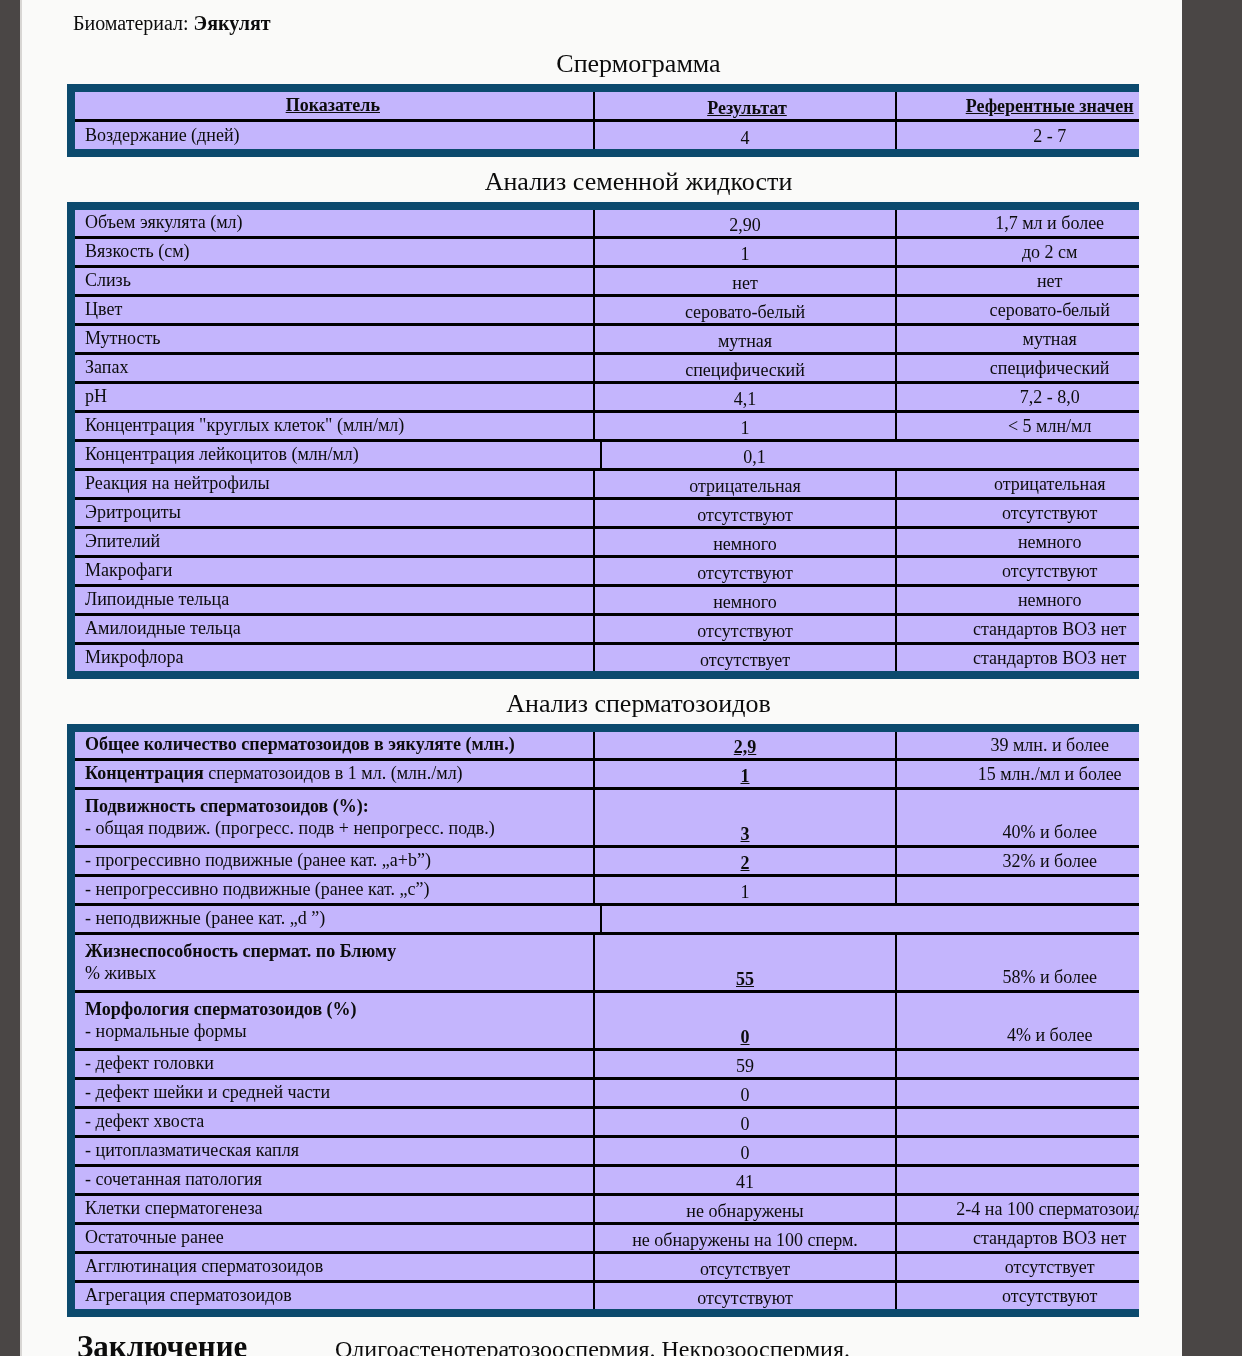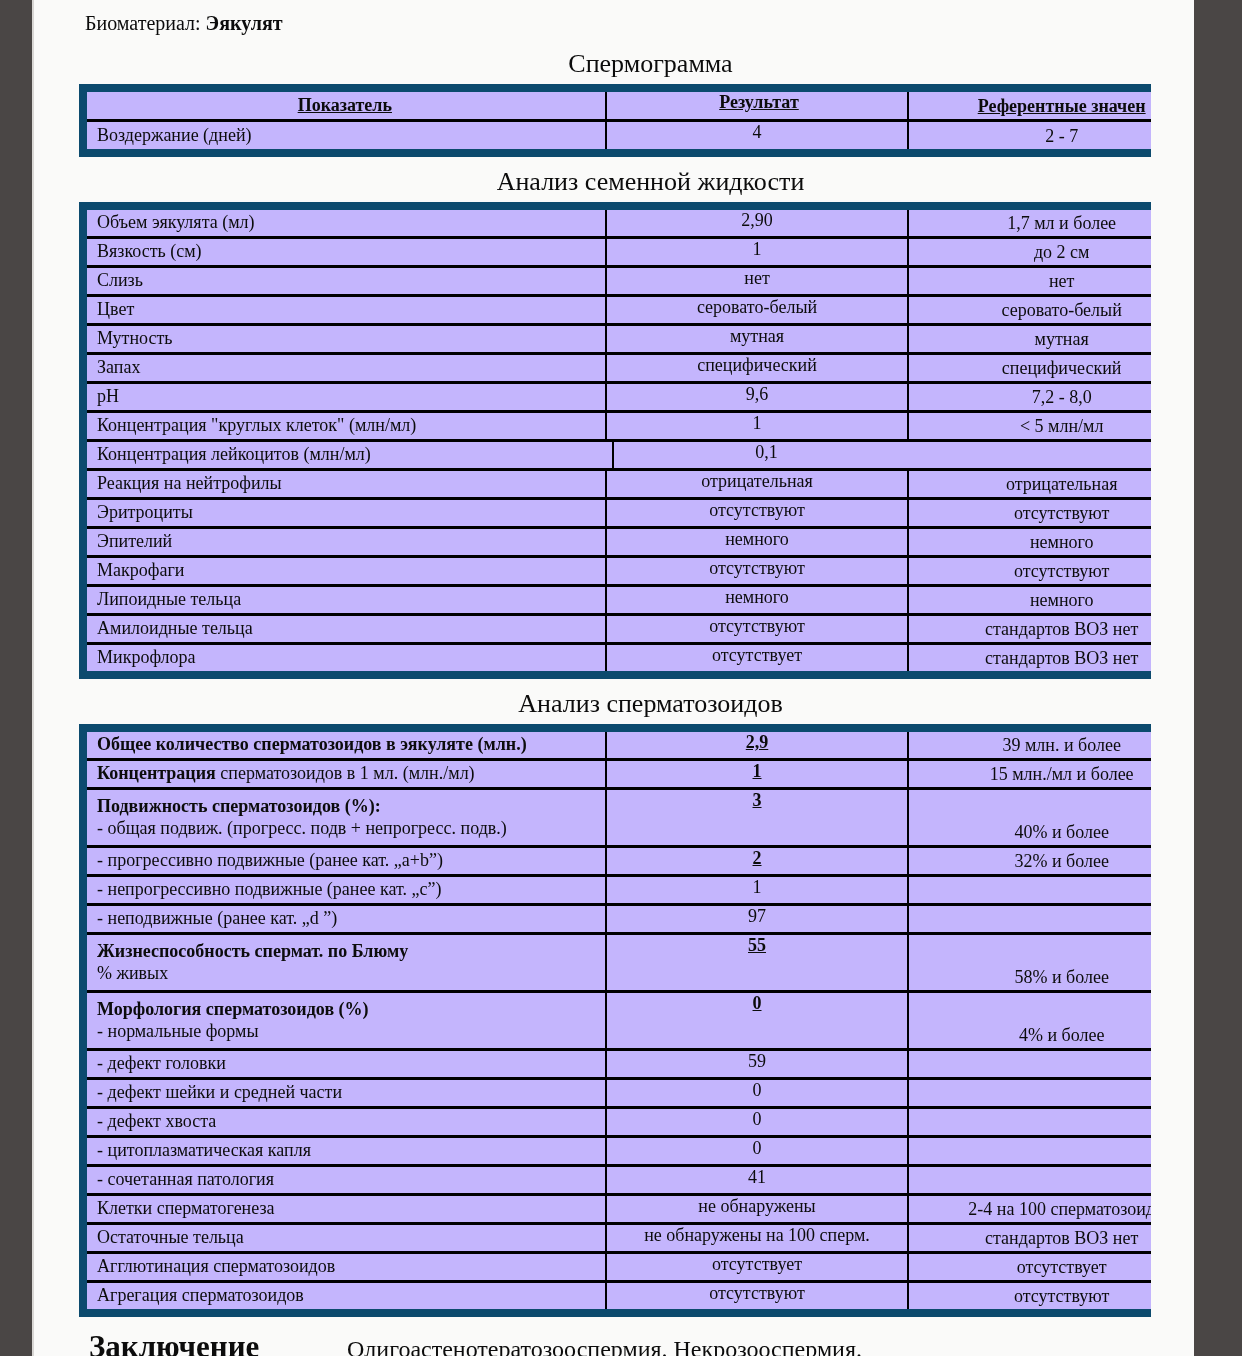--- a/index.html
+++ b/index.html
@@ -5,21 +5,21 @@
   html,body { margin:0; padding:0; }
   body {
     width:1242px; height:1356px;
     background:#4a4645;
     font-family:"Liberation Serif","DejaVu Serif",serif;
     color:#0c0c0c;
     overflow:hidden;
     position:relative;
   }
   .page {
-    position:absolute; left:32px; top:0;
+    position:absolute; left:20px; top:0;
     width:1162px; height:1356px;
     background:#fafaf9;
     box-shadow:inset 2px 0 0 #d8d6d4;
   }
   .content { padding:8px 0 0 47px; }
   .bio { font-size:20px; padding:4px 0 0 6px; }
   .bio b { font-weight:bold; }
 
   .sec-title {
     width:1143px; text-align:center;
@@ -32,21 +32,21 @@
   .rtable { width:1143px; border:8px solid #0c4a6e; box-sizing:border-box; background:#c4b5fd; }
 
   .tr { display:flex; align-items:stretch; border-bottom:3px solid #000; min-height:26px; }
   .rtable .tr:last-child { border-bottom:none; }
   .tr.tall { min-height:55px; }
   .rtable.spermogram .tr { min-height:27px; }
   .tr.hrow { min-height:28px; }
 
   .td { box-sizing:border-box; font-size:18px; line-height:1.18; }
   .c1 { width:525px; display:flex; align-items:center; padding:2px 6px 2px 10px; }
-  .c2 { width:307px; border-left:2px solid #000; display:flex; align-items:flex-start; justify-content:center; text-align:center; }
+  .c2 { width:307px; border-left:2px solid #000; display:flex; align-items:flex-end; justify-content:center; text-align:center; }
   .c3 { width:311px; border-left:2px solid #000; display:flex; align-items:flex-end; justify-content:center; text-align:center; padding:2px 4px; }
   .hrow .td { font-weight:bold; justify-content:center; text-align:center; padding-left:4px; }
   .hu { text-decoration:underline; }
   .vu { font-weight:bold; text-decoration:underline; }
   .c1in b { font-weight:bold; }
 
   .concl { display:flex; align-items:baseline; margin-top:12px; padding-left:10px; }
   .concl-label { font-size:31px; font-weight:bold; width:258px; flex:none; }
   .concl-text { font-size:24px;font-family:Liberation Serif, serif; }
 </style>
@@ -142,21 +142,21 @@
               <div class="td c2">
                 <span>специфический</span>
               </div>
               <div class="td c3">специфический</div>
             </div>
             <div class="tr">
               <div class="td c1">
                 <span class="c1in">pH</span>
               </div>
               <div class="td c2">
-                <span>9,6</span>
+                <span>4,1</span>
               </div>
               <div class="td c3">7,2 - 8,0</div>
             </div>
             <div class="tr">
               <div class="td c1">
                 <span class="c1in">Концентрация "круглых клеток" (млн/мл)</span>
               </div>
               <div class="td c2">
                 <span>1</span>
               </div>
@@ -280,23 +280,20 @@
               </div>
               <div class="td c2">
                 <span>1</span>
               </div>
               <div class="td c3"></div>
             </div>
             <div class="tr">
               <div class="td c1">
                 <span class="c1in"> - неподвижные (ранее кат.  „d ”)</span>
               </div>
-              <div class="td c2">
-                <span>97</span>
-              </div>
               <div class="td c3"></div>
             </div>
             <div class="tr tall">
               <div class="td c1">
                 <span class="c1in"><b>Жизнеспособность спермат. по Блюму</b><br> % живых</span>
               </div>
               <div class="td c2">
                 <span class="vu">55</span>
               </div>
               <div class="td c3">58% и более</div>
@@ -359,21 +356,21 @@
               <div class="td c1">
                 <span class="c1in">Клетки сперматогенеза</span>
               </div>
               <div class="td c2">
                 <span>не обнаружены</span>
               </div>
               <div class="td c3">2-4 на 100 сперматозоид</div>
             </div>
             <div class="tr">
               <div class="td c1">
-                <span class="c1in">Остаточные тельца</span>
+                <span class="c1in">Остаточные ранее</span>
               </div>
               <div class="td c2">
                 <span>не обнаружены на 100 сперм.</span>
               </div>
               <div class="td c3">стандартов ВОЗ нет</div>
             </div>
             <div class="tr">
               <div class="td c1">
                 <span class="c1in">Агглютинация сперматозоидов</span>
               </div>

